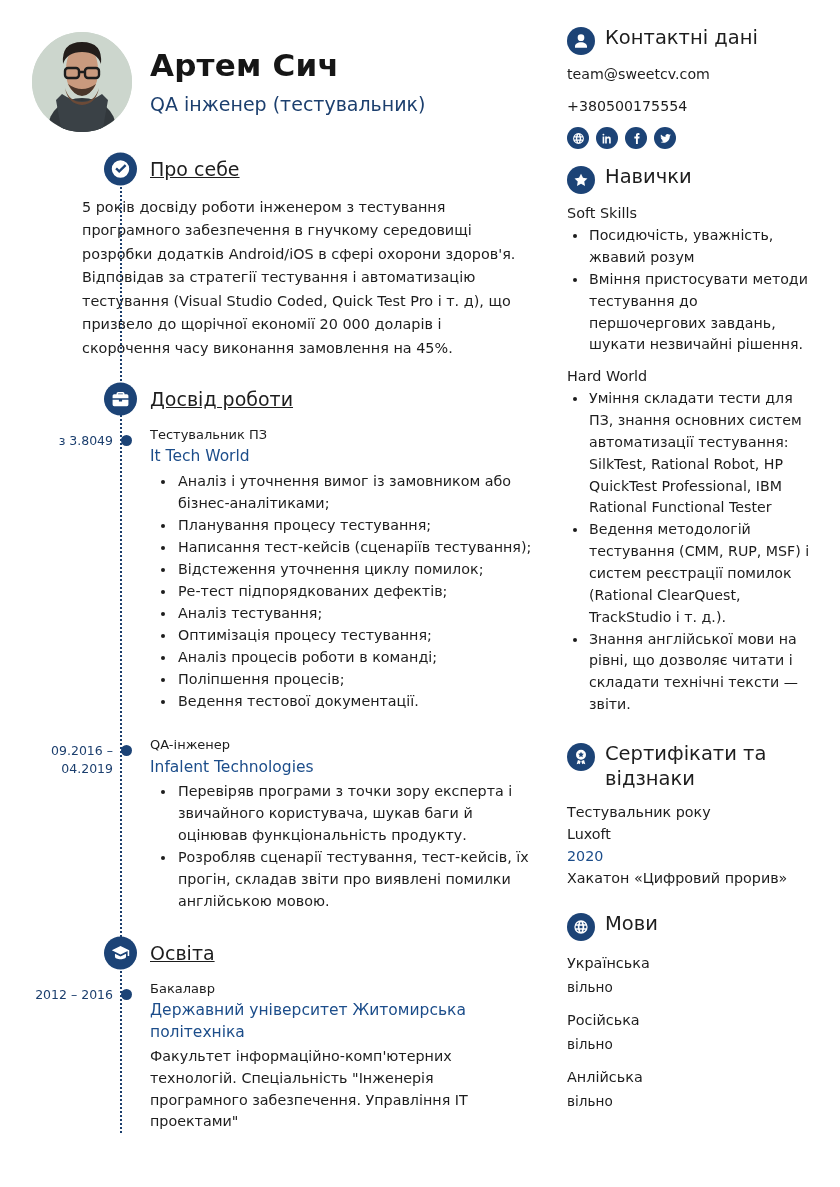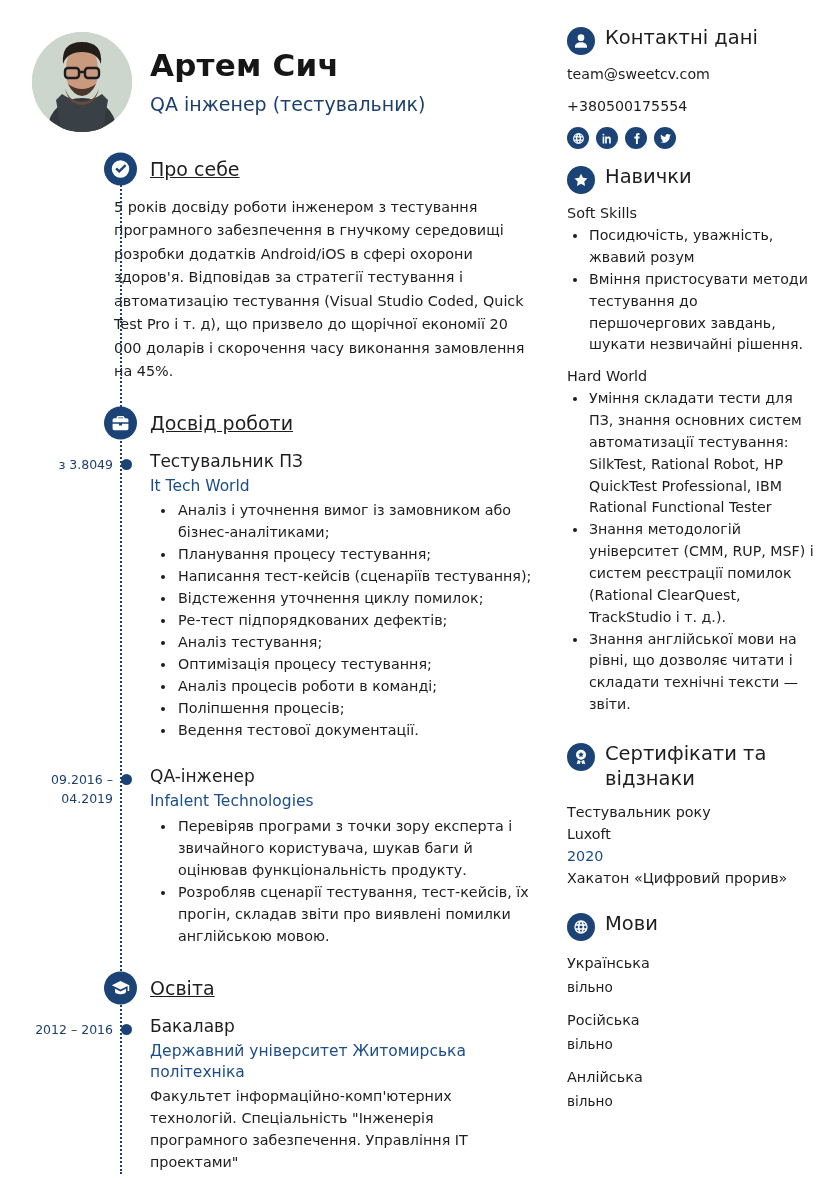--- a/index.html
+++ b/index.html
@@ -135,21 +135,21 @@
     background: #1c4376;
     z-index: 2;
   }
   .tl-body {
     flex: 1 1 auto;
     padding-right: 20px;
     padding-left: 0;
   }
 
   .entry-title {
-    font-size: 17px;
+    font-size: 13px;
     color: #1d1d1d;
     line-height: 1.4;
     margin-bottom: 2px;
   }
   .entry-org {
     font-size: 15.5px;
     color: #1c4d8a;
     line-height: 1.4;
     margin-bottom: 2px;
   }
@@ -165,21 +165,21 @@
   }
   .entry-list li {
     font-size: 14.3px;
     color: #1d1d1d;
     line-height: 1.54;
     padding-left: 2px;
     margin-bottom: 0px;
   }
 
   .about-body {
-    margin-left: 114px;
+    margin-left: 82px;
     padding-right: 22px;
     font-size: 14.4px;
     line-height: 1.63;
     color: #1d1d1d;
     margin-bottom: 22px;
   }
 
   .block-gap { height: 22px; }
 
   
@@ -425,21 +425,21 @@
 
     <div class="side-sub">Soft Skills</div>
     <ul class="side-list">
       <li>Посидючість, уважність, жвавий розум</li>
       <li>Вміння пристосувати методи тестування до першочергових завдань, шукати незвичайні рішення.</li>
     </ul>
 
     <div class="side-sub">Hard World</div>
     <ul class="side-list">
       <li>Уміння складати тести для ПЗ, знання основних систем автоматизації тестування: SilkTest, Rational Robot, HP QuickTest Professional, IBM Rational Functional Tester</li>
-      <li>Знання методологій університет (CMM, RUP, MSF) і систем реєстрації помилок (Rational ClearQuest, TrackStudio і т. д.).</li>
+      <li>Ведення методологій тестування (CMM, RUP, MSF) і систем реєстрації помилок (Rational ClearQuest, TrackStudio і т. д.).</li>
       <li>Знання англійської мови на рівні, що дозволяє читати і складати технічні тексти — звіти.</li>
     </ul>
 
     <div class="side-gap"></div>
 
     <div class="side-head">
       <span class="side-badge">
         <svg viewBox="0 0 24 24">
             <path d="M12 1a7.5 7.5 0 1 0 0 15 7.5 7.5 0 0 0 0-15zm0 3.2 1.3 2.7 3 .4-2.2 2.1.5 3-2.6-1.4-2.6 1.4.5-3L7.7 7.3l3-.4L12 4.2zM7.4 16.6 5.5 23l3.3-1.4L10.3 23l1.2-5.1a9.4 9.4 0 0 1-4.1-1.3zm9.2 0a9.4 9.4 0 0 1-4.1 1.3L13.7 23l1.5-1.4L18.5 23l-1.9-6.4z"></path>
           </svg>

